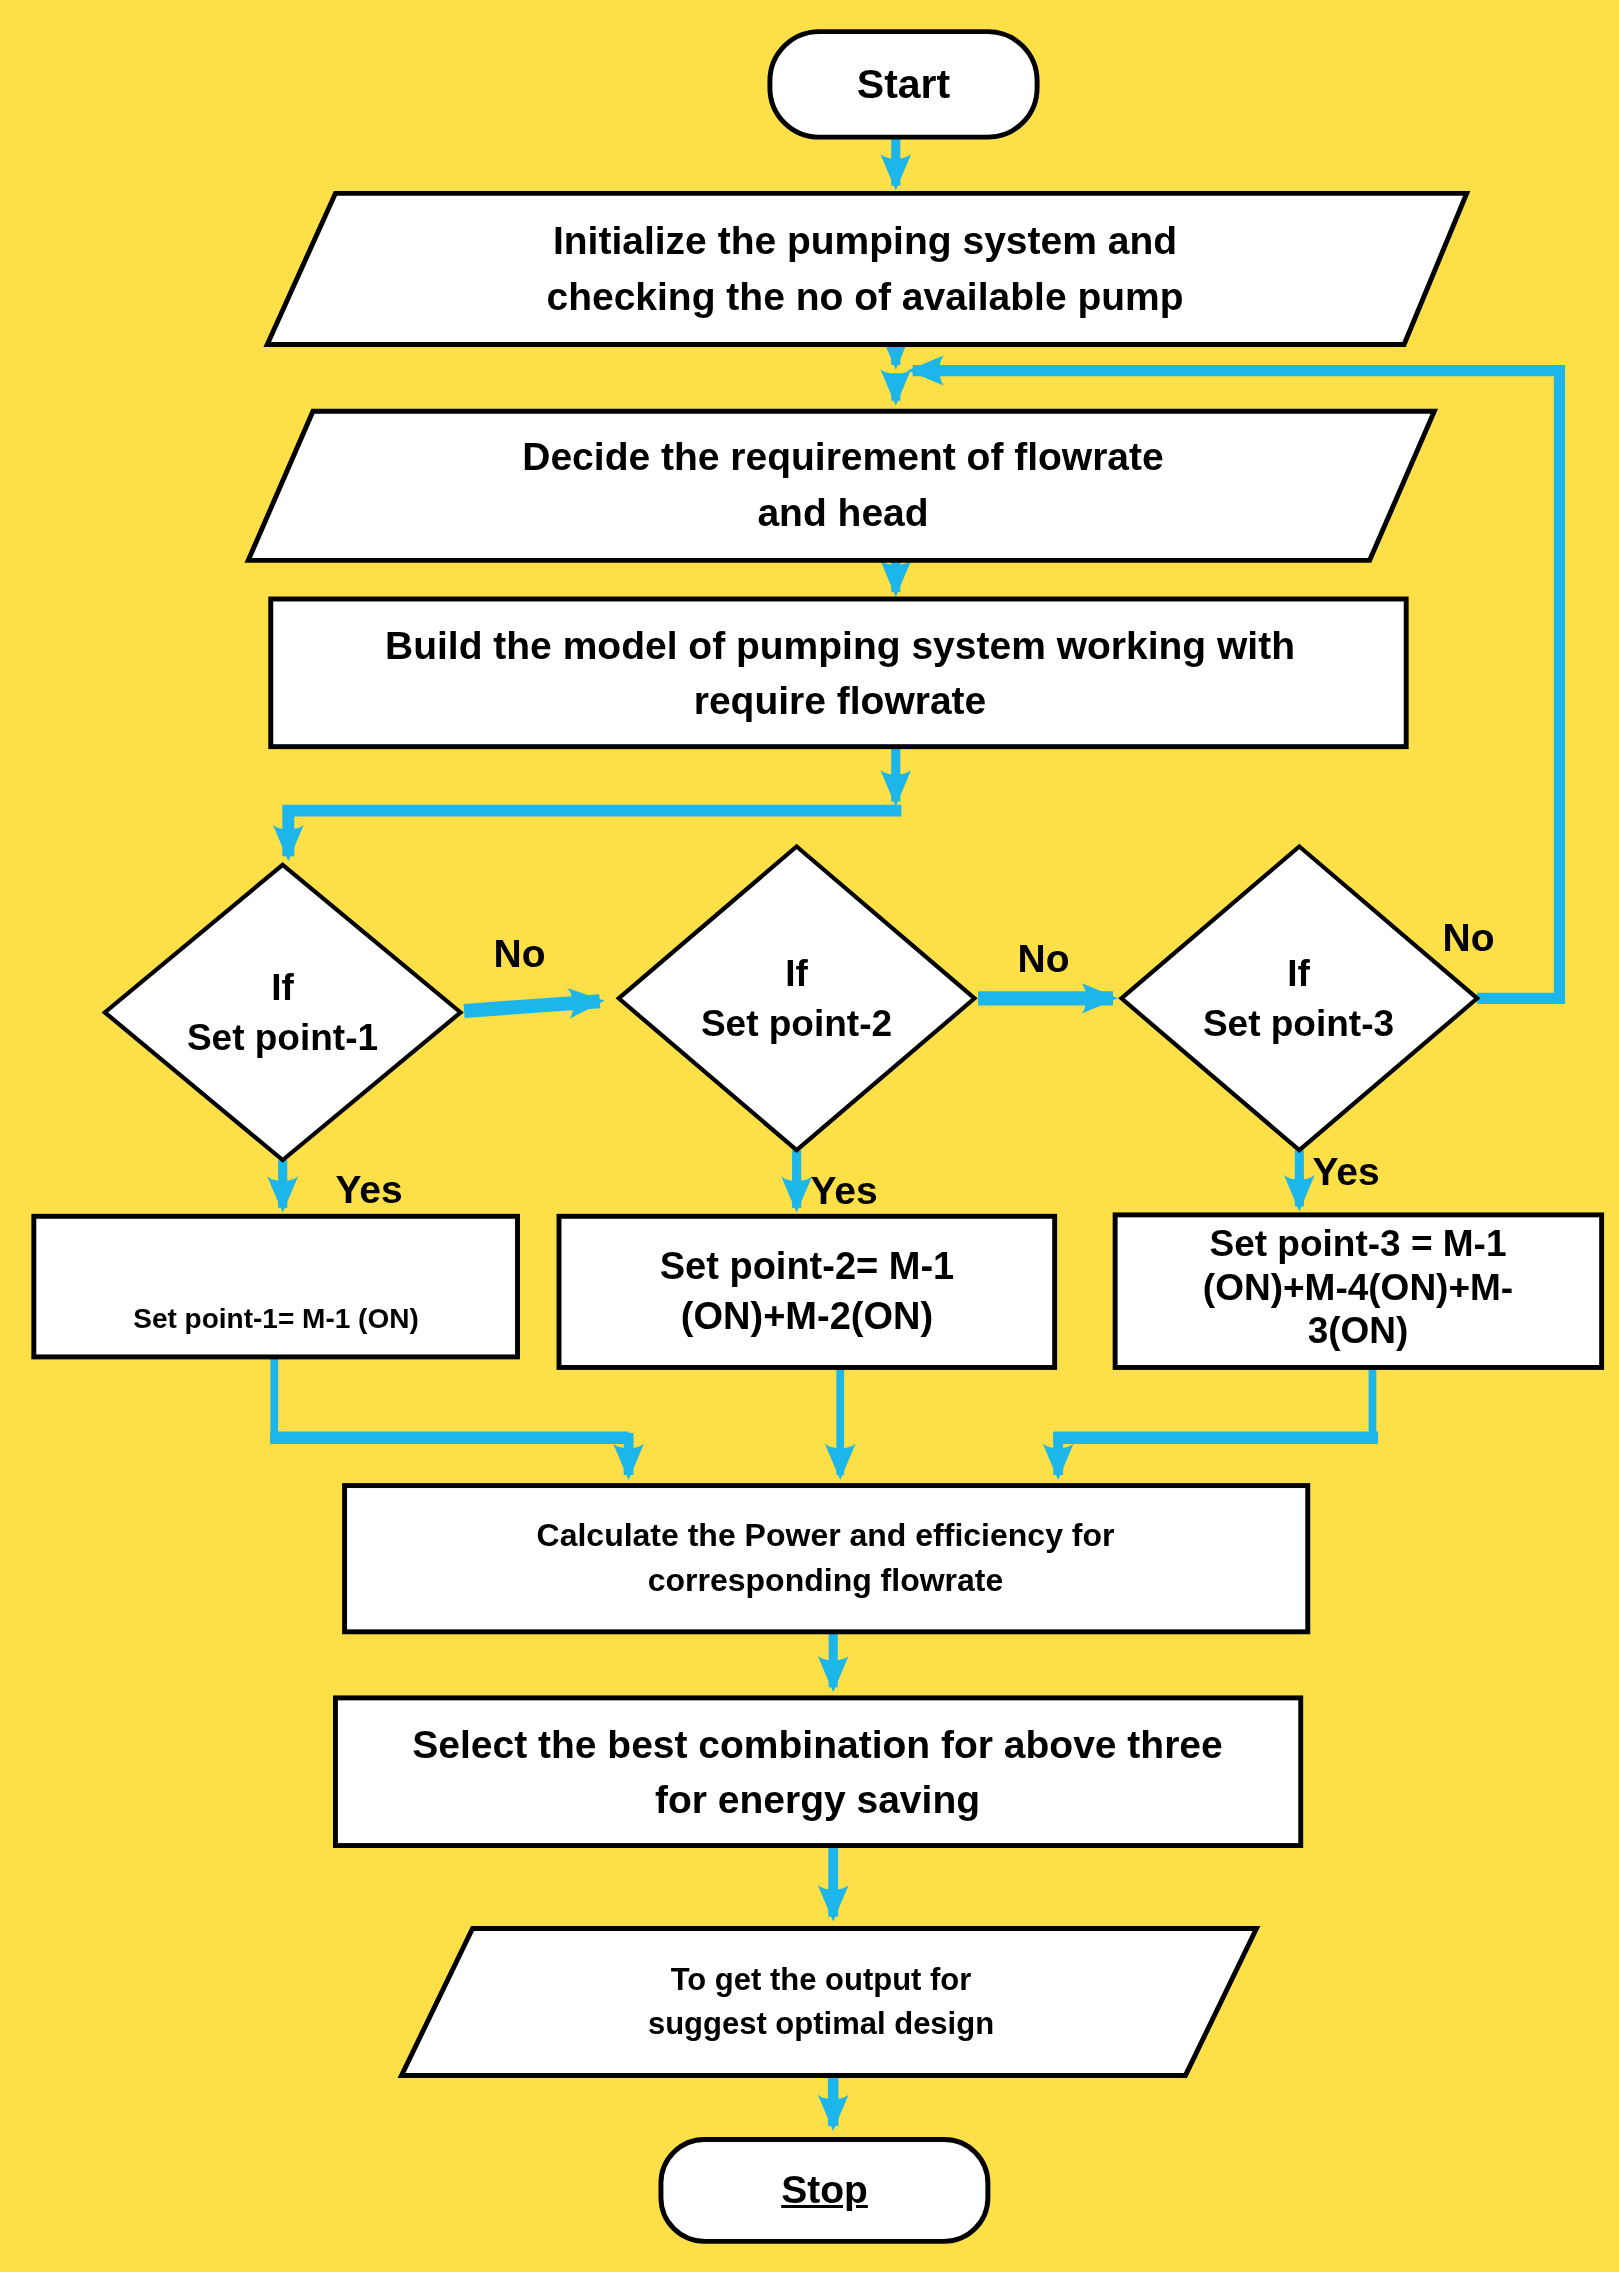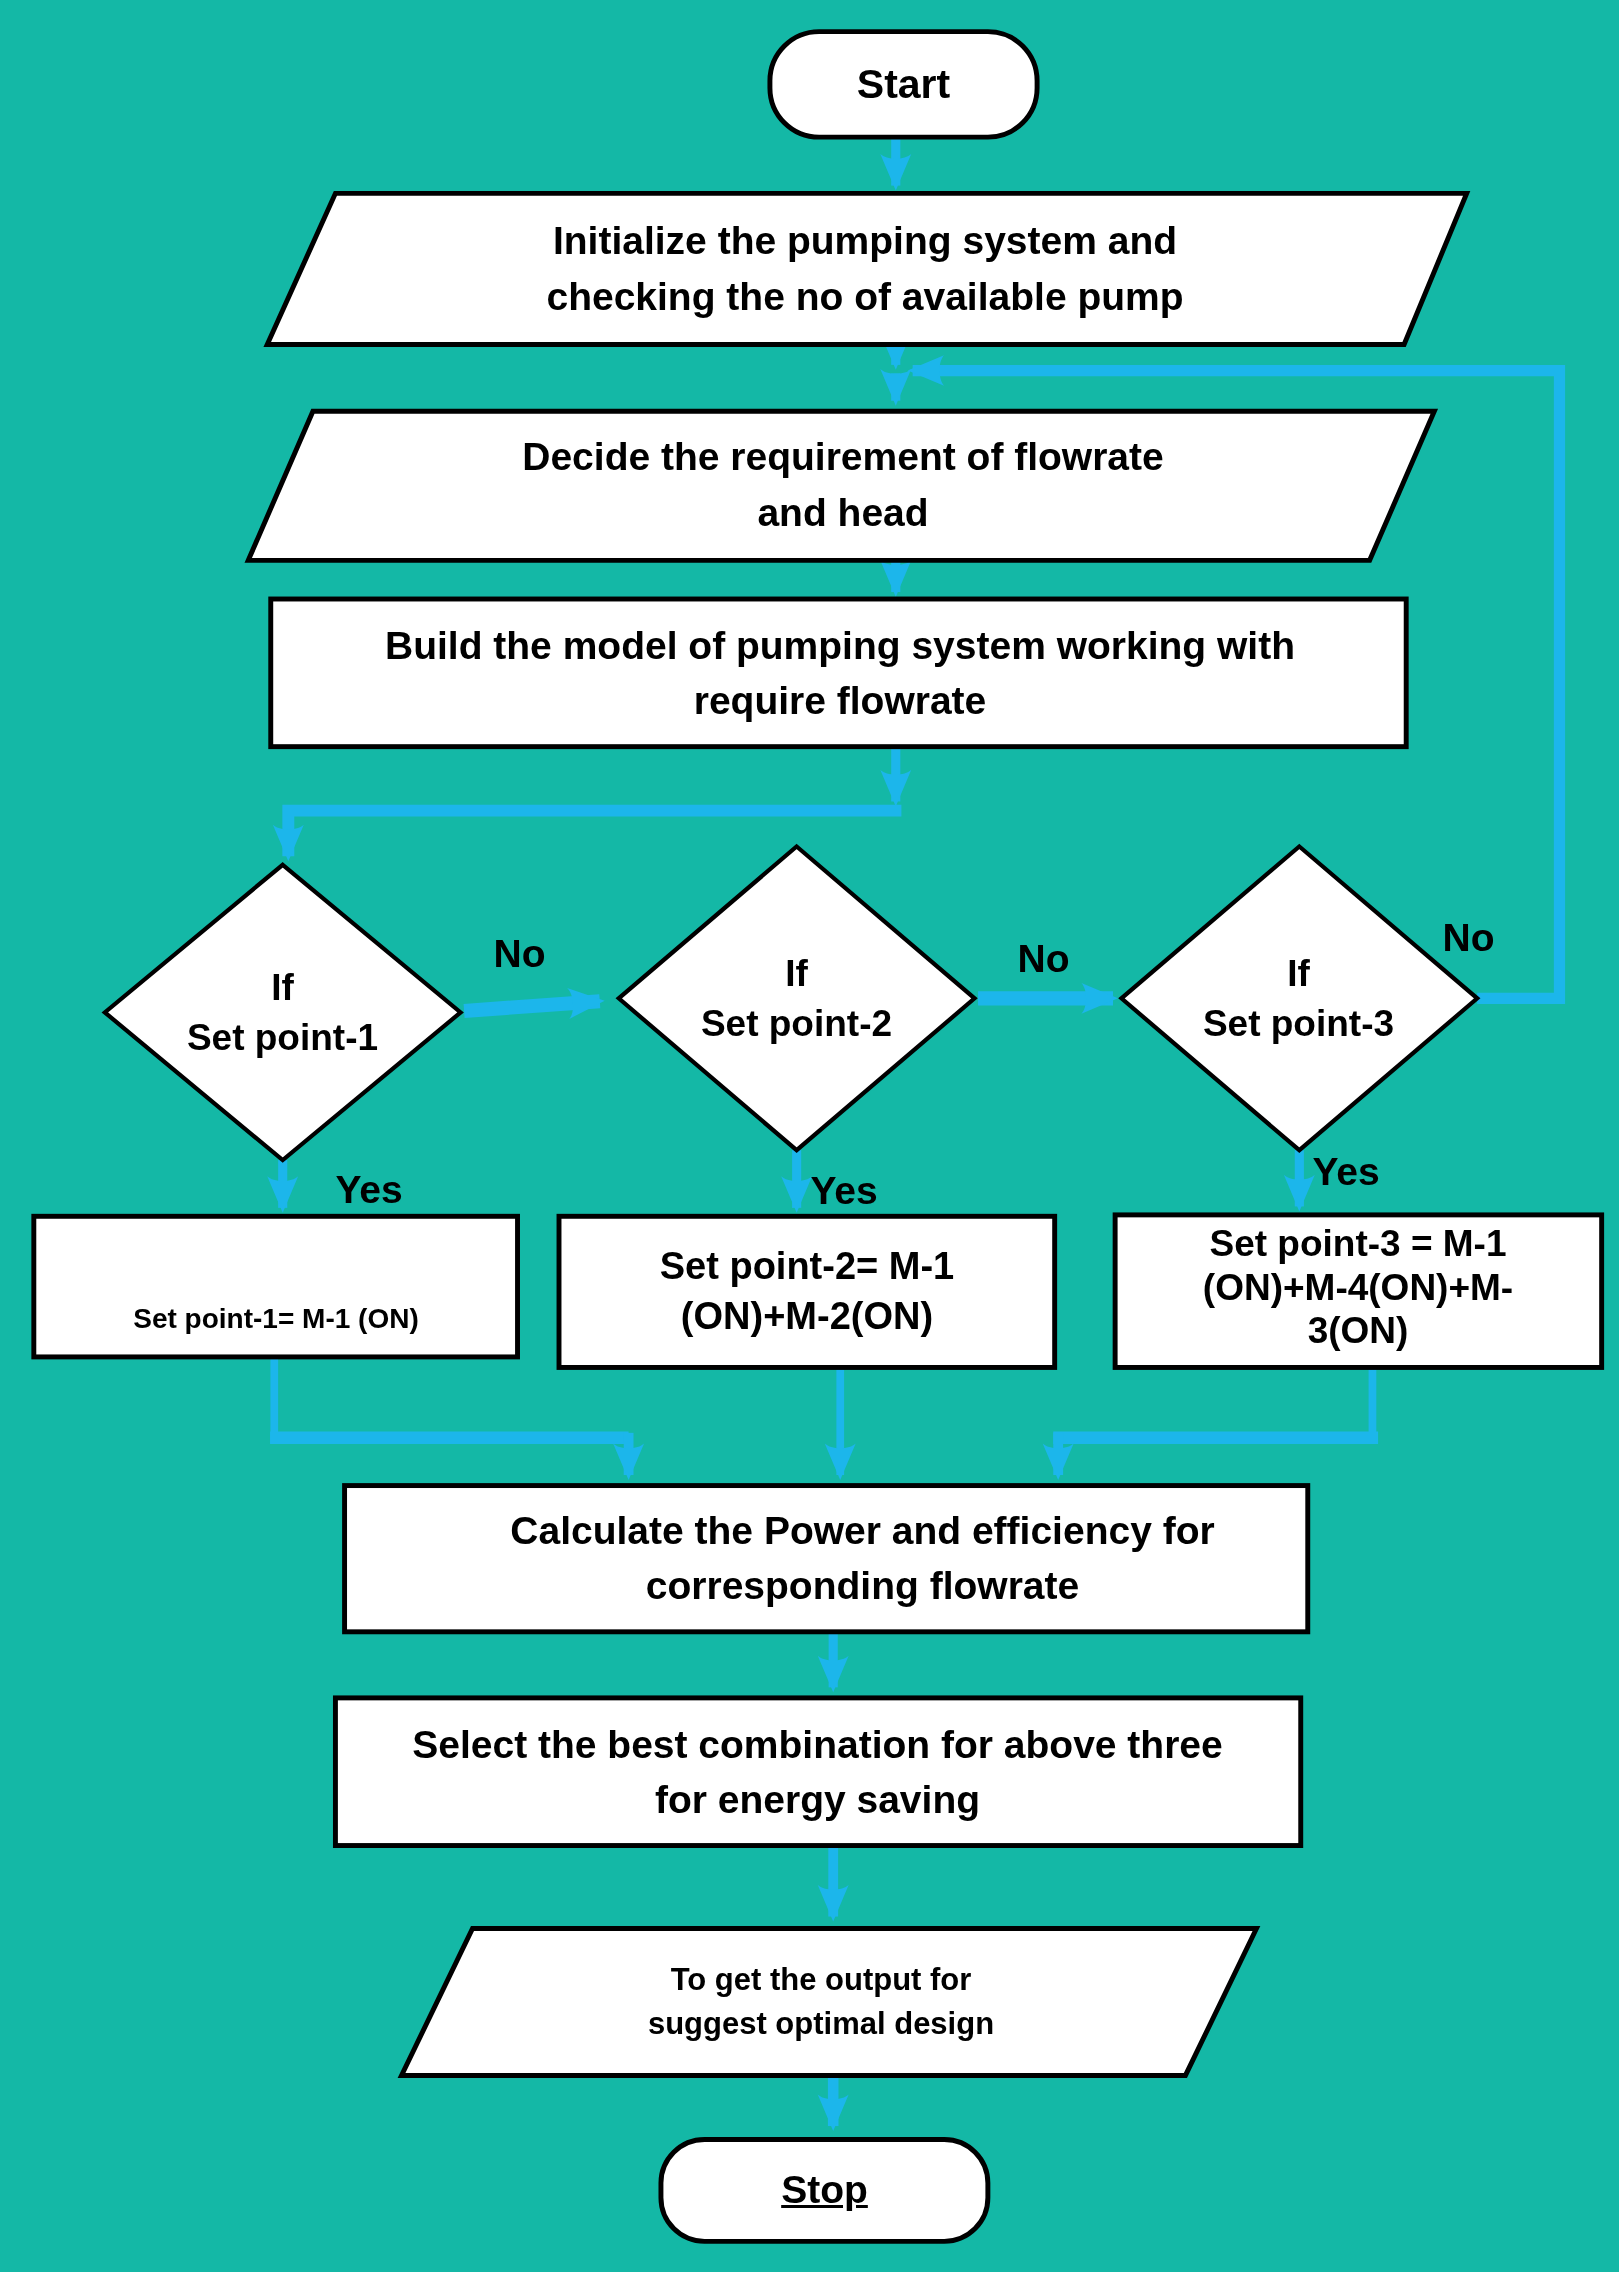--- a/index.html
+++ b/index.html
@@ -1,20 +1,20 @@
 <!DOCTYPE html>
 <html style="font-size:11.2px"><head>
 <meta charset="utf-8">
 <style>
   html,body{margin:0;padding:0;background:#ffffff;}
   .canvas{
     position:relative;
     width:1620px;
     height:2273px;
-    background:#14b8a6;
+    background:#fde047;
     font-family:"Liberation Sans","DejaVu Sans",sans-serif;
     overflow:hidden;
   }
   .canvas svg{position:absolute;left:0;top:0;}
   .node-label{
     position:absolute;
     display:flex;
     align-items:center;
     justify-content:center;
     text-align:center;
@@ -97,21 +97,21 @@
   <div class="node-label" style="left:642px;top:921px;width:309px;height:155px;font-size:37px;line-height:1.35;">If
 Set point-2</div>
   <div class="node-label" style="left:1144px;top:921px;width:309px;height:155px;font-size:37px;line-height:1.35;">If
 Set point-3</div>
   <div class="node-label" style="left:34px;top:1248px;width:484px;height:141px;font-size:28px;">Set point-1= M-1 (ON)</div>
   <div class="node-label" style="left:559px;top:1216px;width:496px;height:151px;font-size:38px;line-height:1.3;">Set point-2= M-1
 (ON)+M-2(ON)</div>
   <div class="node-label" style="left:1115px;top:1210px;width:486px;height:155px;font-size:37px;line-height:1.18;">Set point-3 = M-1
 (ON)+M-4(ON)+M-
 3(ON)</div>
-  <div class="node-label" style="left:344px;top:1485px;width:963px;height:146px;font-size:39px;padding-left:37px;">Calculate the Power and efficiency for
+  <div class="node-label" style="left:344px;top:1485px;width:963px;height:146px;font-size:32px;">Calculate the Power and efficiency for
 corresponding flowrate</div>
   <div class="node-label" style="left:335px;top:1698px;width:965px;height:148px;font-size:39px;">Select the best combination for above three
 for energy saving</div>
   <div class="node-label" style="left:424px;top:1933px;width:794px;height:137px;font-size:31px;line-height:1.4;">To get the output for
 suggest optimal design</div>
   <div class="node-label" style="left:661px;top:2139px;width:327px;height:102px;font-size:39px;text-decoration:underline;">Stop</div>
 
   <div class="edge-label" style="left:460px;top:926px;width:119px;height:56px;font-size:39px;">No</div>
   <div class="edge-label" style="left:984px;top:931px;width:119px;height:56px;font-size:39px;">No</div>
   <div class="edge-label" style="left:1409px;top:910px;width:119px;height:56px;font-size:39px;">No</div>

